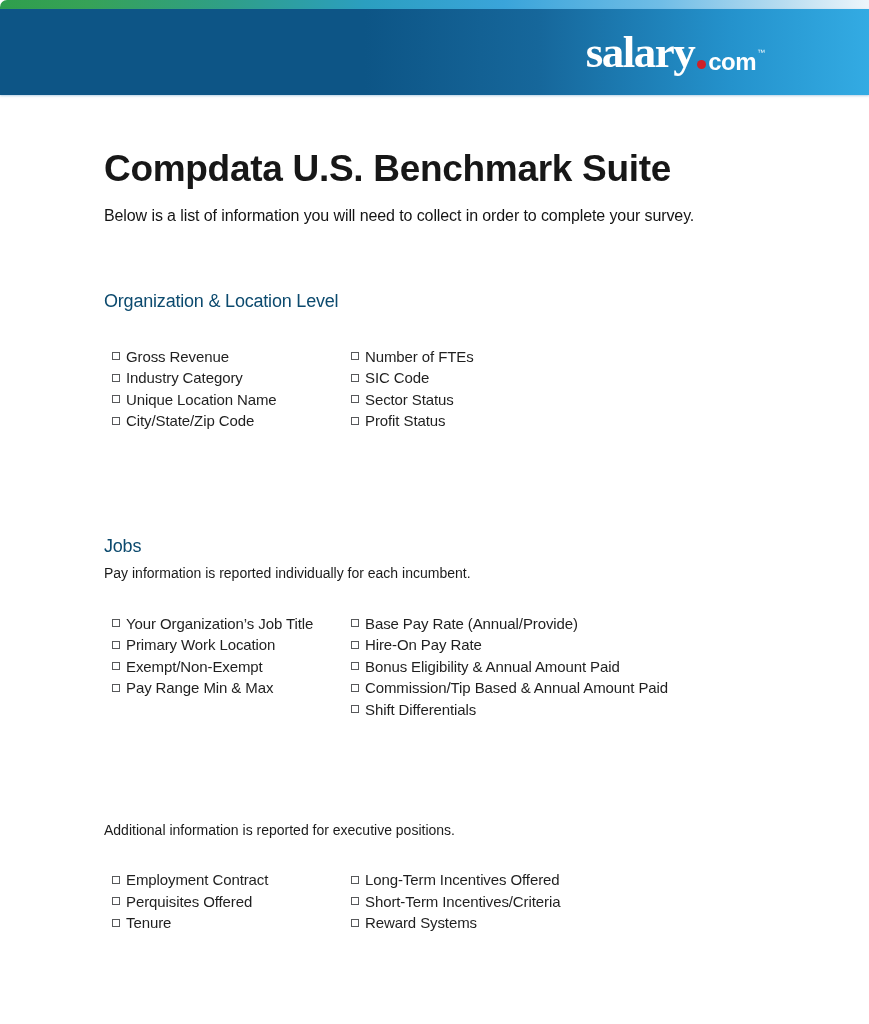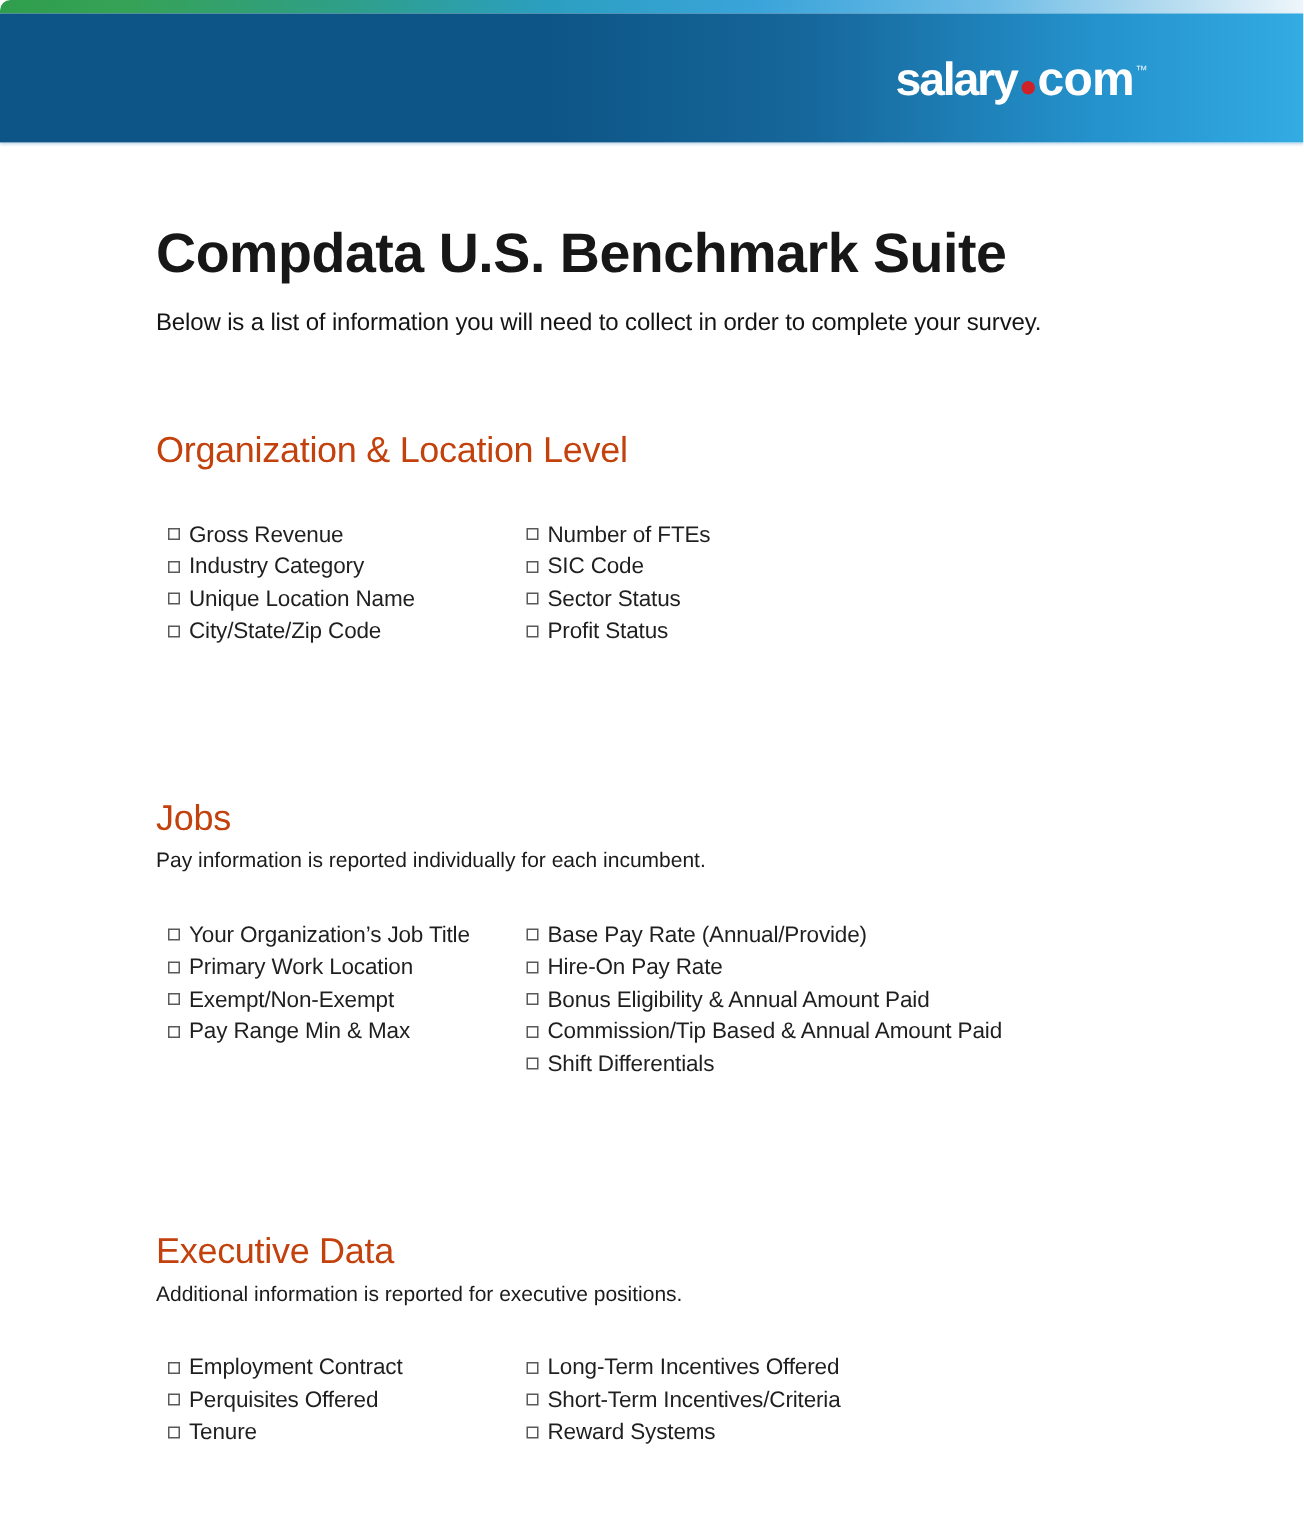--- a/index.html
+++ b/index.html
@@ -26,35 +26,36 @@
       #0d5586 0%, #0d5586 42%, #16679b 62%, #2492cc 84%, #33abe3 100%);
     display: flex;
     align-items: center;
     justify-content: flex-end;
     padding-right: 104px;
     box-shadow: 0 1px 2px rgba(120,170,205,0.55);
   }
   .logo { display: flex; align-items: flex-end; line-height: 1; white-space: nowrap; }
   .logo-salary {
     color: #ffffff;
-    font-size: 31px;
+    font-size: 45px;
     font-weight: bold;
     letter-spacing: -1.5px;
     line-height: 0.95;
+    font-family: Liberation Serif, serif;
   }
   .logo-dot {
     width: 9px; height: 9px;
     background: #cf2128;
     border-radius: 50%;
     display: inline-block;
     margin: 0 2px 4px 3px;
   }
   .logo-com {
     color: #ffffff;
-    font-size: 32px;
+    font-size: 24px;
     font-weight: bold;
     letter-spacing: -0.5px;
     line-height: 0.95;
     margin-bottom: 0px;
   }
   .logo-tm {
     color: #ffffff;
     font-size: 8px;
     margin-left: 1px;
     margin-bottom: 16px;
@@ -72,23 +73,23 @@
   }
   p.page-subtitle {
     margin-top: 18px;
     font-size: 16px;
     color: #141414;
     letter-spacing: -0.1px;
   }
   .doc-section { margin-top: 101px; }
   .doc-section:first-child { margin-top: 62px; }
   h2.section-heading {
-    font-size: 24px;
+    font-size: 18px;
     font-weight: normal;
-    color: #c2410c;
+    color: #0c4a6e;
     letter-spacing: -0.2px;
     line-height: 28px;
   }
   p.section-desc {
     margin-top: 4px;
     font-size: 14px;
     color: #1b1b1b;
     line-height: 18px;
   }
   .cols { margin-top: 30px; margin-left: 8px; display: flex; }
@@ -209,21 +210,20 @@
               <span class="chk-label">Commission/Tip Based &amp; Annual Amount Paid</span>
             </div>
             <div class="chk-item">
               <span class="chk"></span>
               <span class="chk-label">Shift Differentials</span>
             </div>
           </div>
         </div>
       </section>
       <section class="doc-section">
-        <h2 class="section-heading">Executive Data</h2>
         <p class="section-desc">Additional information is reported for executive positions.</p>
         <div class="cols">
           <div class="col col1">
             <div class="chk-item">
               <span class="chk"></span>
               <span class="chk-label">Employment Contract</span>
             </div>
             <div class="chk-item">
               <span class="chk"></span>
               <span class="chk-label">Perquisites Offered</span>

